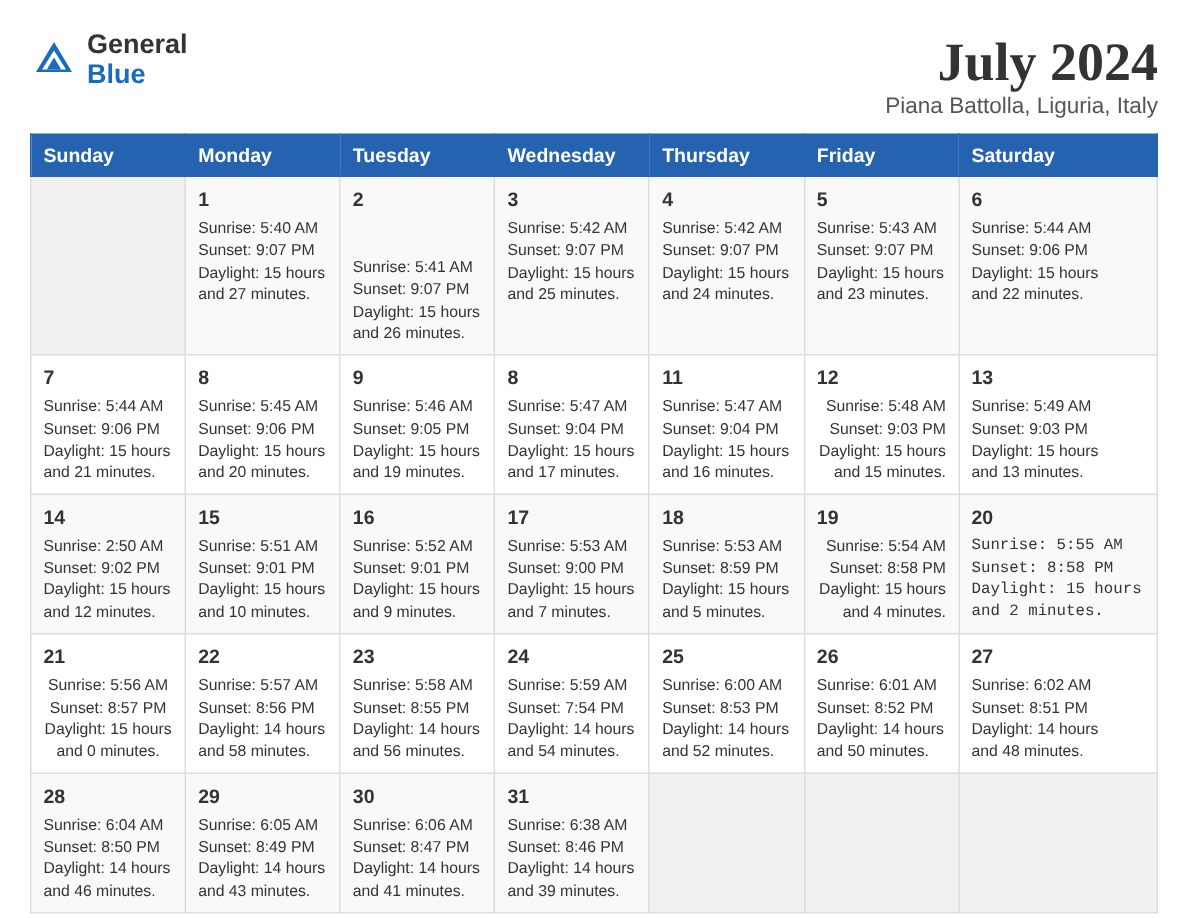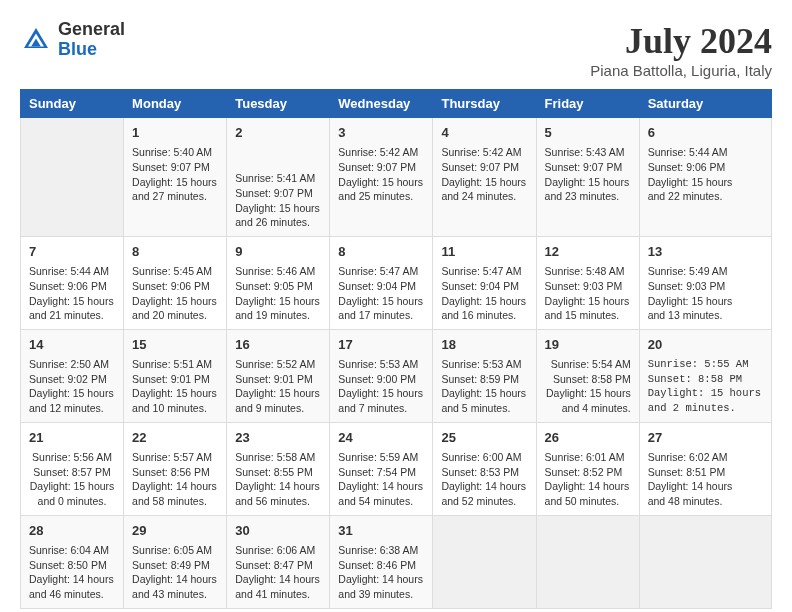--- a/index.html
+++ b/index.html
@@ -202,21 +202,21 @@
         </td>
         <td>
           <div class="day-num">11</div>
           <div class="day-info" style="white-space: pre-line;">Sunrise: 5:47 AM
 Sunset: 9:04 PM
 Daylight: 15 hours
 and 16 minutes.</div>
         </td>
         <td>
           <div class="day-num">12</div>
-          <div class="day-info" style="white-space: pre-line;">Sunrise: 5:48 AM
+          <div class="day-info" style="white-space: pre-line; text-align: right;">Sunrise: 5:48 AM
 Sunset: 9:03 PM
 Daylight: 15 hours
 and 15 minutes.</div>
         </td>
         <td>
           <div class="day-num">13</div>
           <div class="day-info" style="white-space: pre-line;">Sunrise: 5:49 AM
 Sunset: 9:03 PM
 Daylight: 15 hours
 and 13 minutes.</div>

